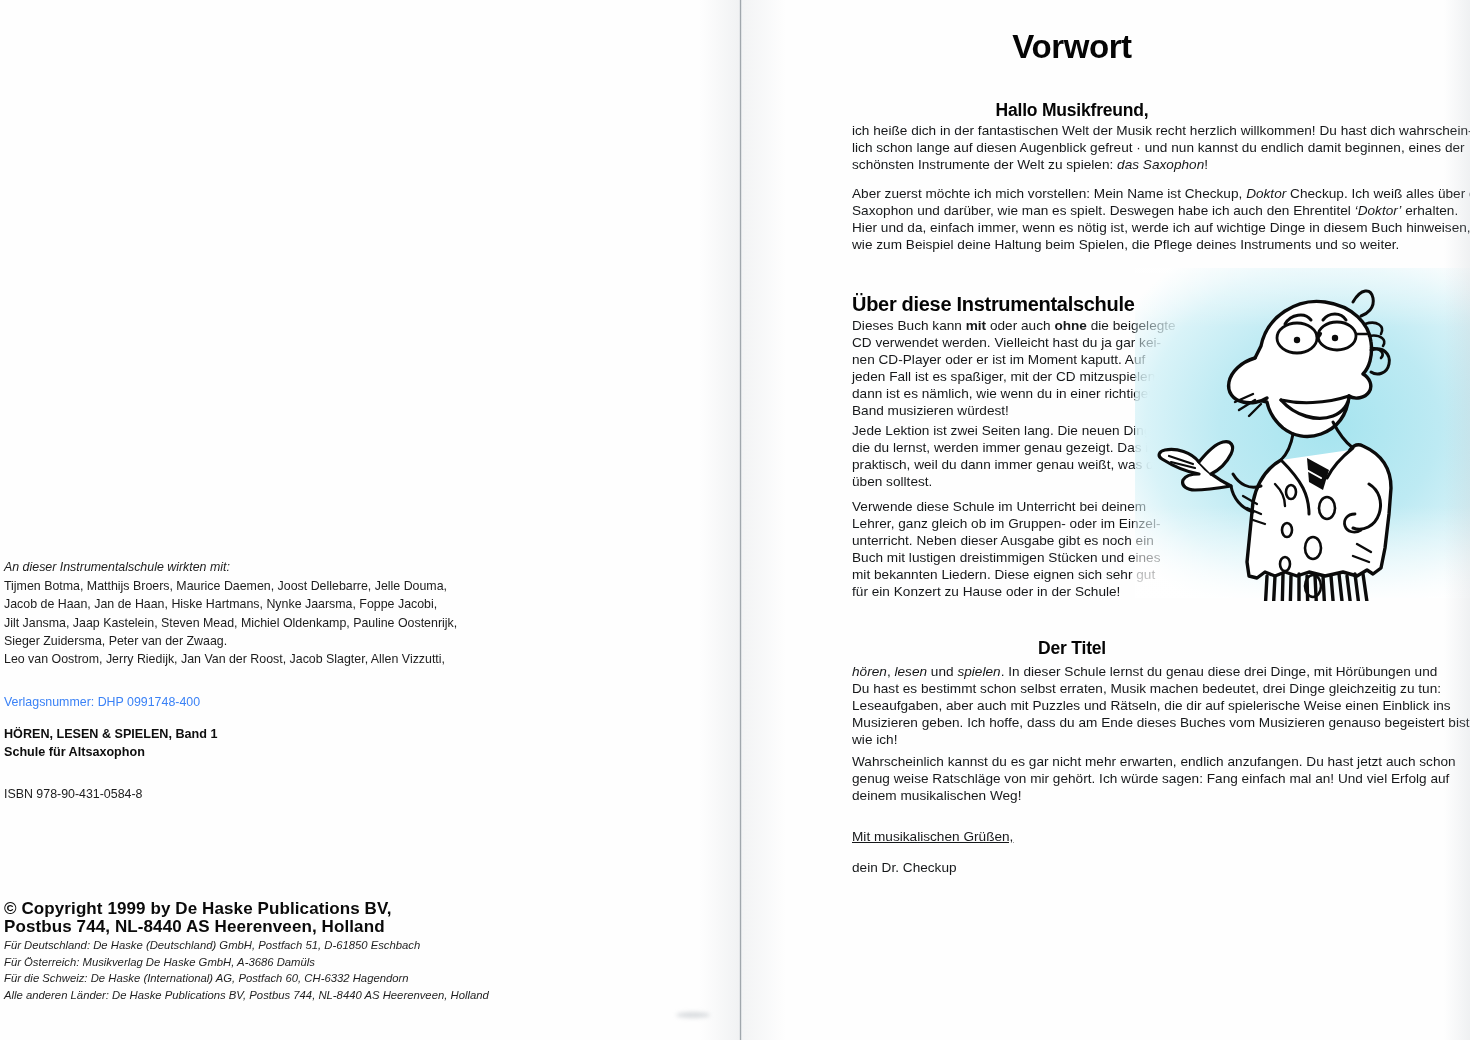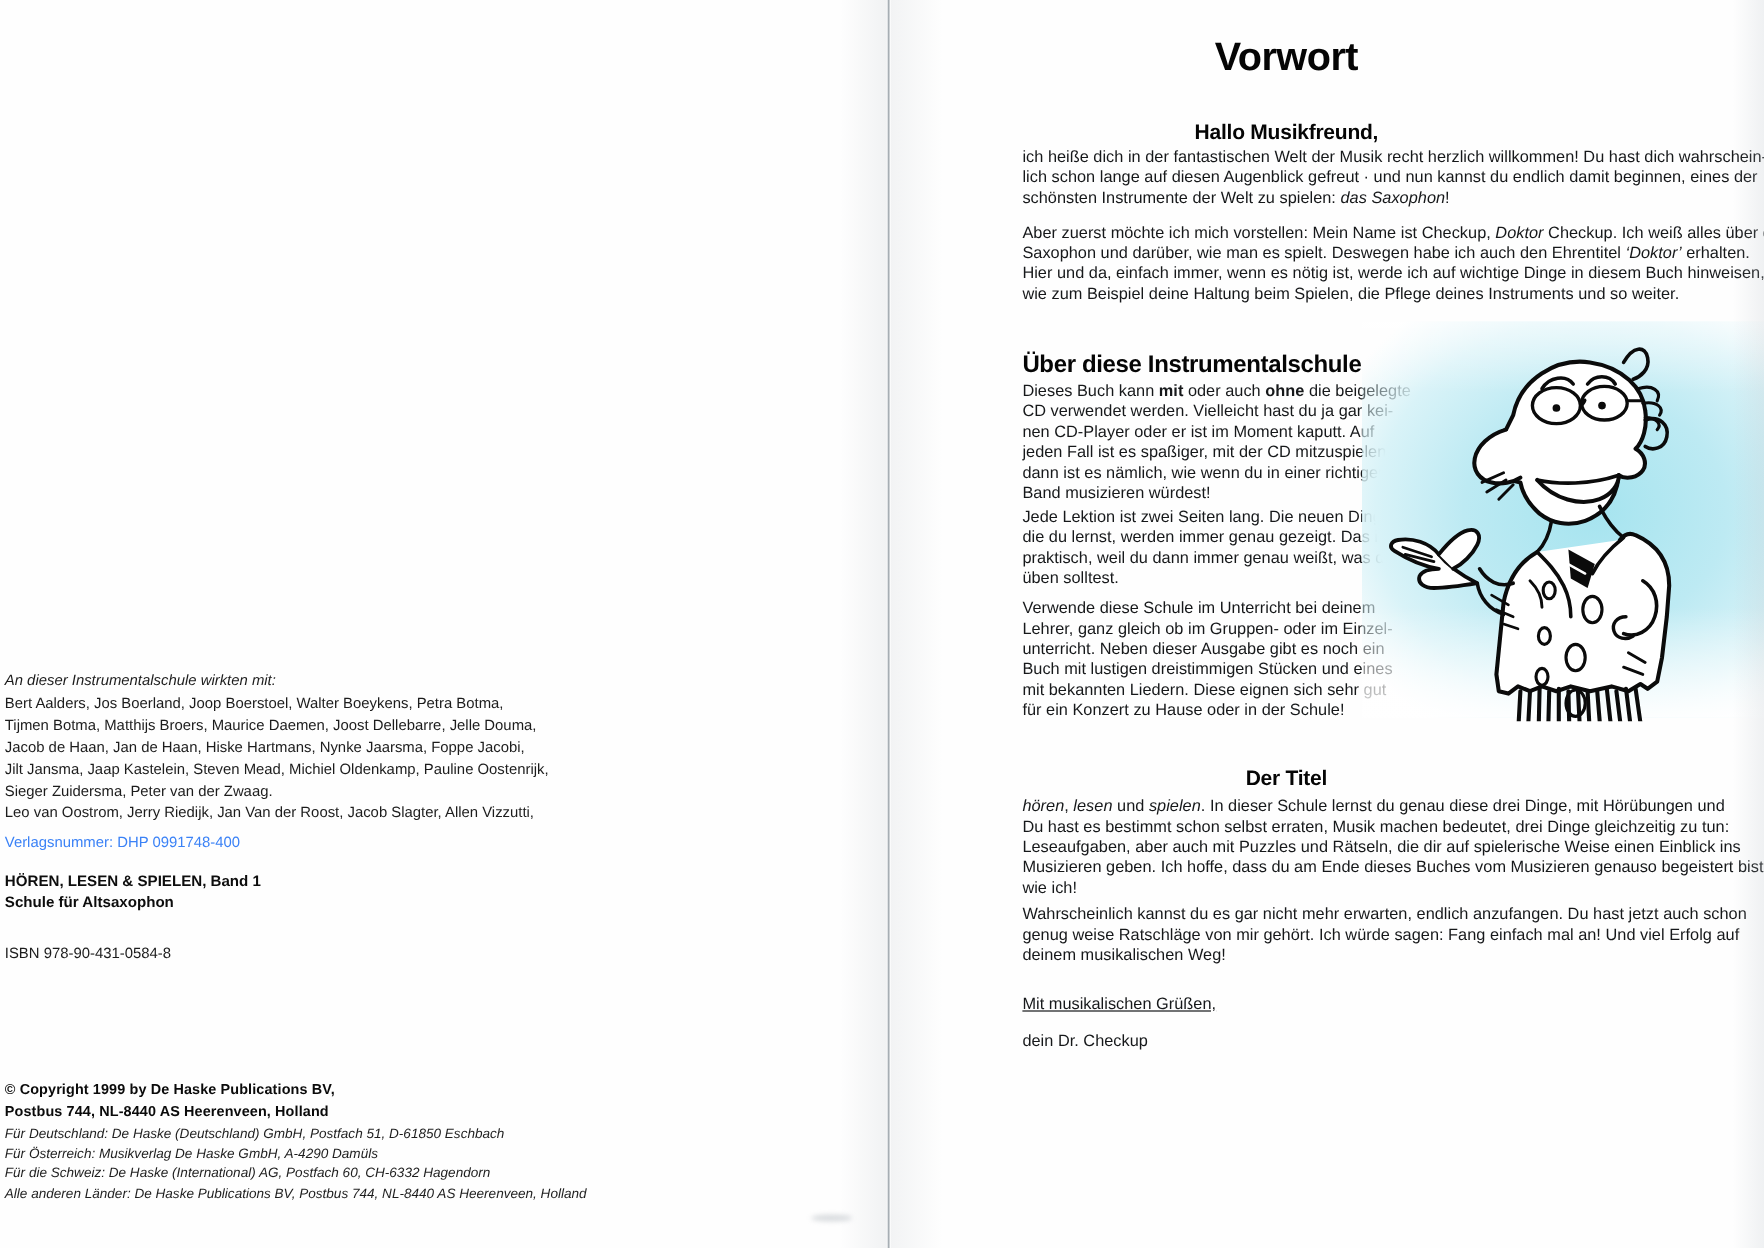--- a/index.html
+++ b/index.html
@@ -55,21 +55,21 @@
   }
   .isbn{
     position:absolute;left:4px;top:787px;
     font-size:12.4px;color:#1c1c1c;
   }
 
   .copyright{
     position:absolute;left:4px;top:900px;width:470px;
   }
   .copyright .cw-bold{
-    font-size:12px;line-height:17.5px;font-weight:bold;color:#0a0a0a;
+    font-size:17px;line-height:17.5px;font-weight:bold;color:#0a0a0a;
     letter-spacing:.1px;
   }
   .copyright .cw-lines{
     margin-top:2px;font-size:11.3px;line-height:16.6px;font-style:italic;color:#1e1e1e;
   }
   .copyright .cw-lines div{white-space:nowrap;}
 
   
   .page-right{position:absolute;left:742px;top:0;width:612px;height:1040px;border-radius:21px;}
 
@@ -125,21 +125,20 @@
 </head>
 <body>
 
 <div class="spread">
 
   <div class="page-left">
 
     <div class="credits">
       <div class="intro">An dieser Instrumentalschule wirkten mit:</div>
       <div class="names">
-        <div>Bert Aalders, Jos Boerland, Joop Boerstoel, Walter Boeykens, Petra Botma,</div>
         <div>Tijmen Botma, Matthijs Broers, Maurice Daemen, Joost Dellebarre, Jelle Douma,</div>
         <div>Jacob de Haan, Jan de Haan, Hiske Hartmans, Nynke Jaarsma, Foppe Jacobi,</div>
         <div>Jilt Jansma, Jaap Kastelein, Steven Mead, Michiel Oldenkamp, Pauline Oostenrijk,</div>
         <div>Sieger Zuidersma, Peter van der Zwaag.</div>
         <div>Leo van Oostrom, Jerry Riedijk, Jan Van der Roost, Jacob Slagter, Allen Vizzutti,</div>
       </div>
     </div>
 
     <div class="pubnum">Verlagsnummer: DHP 0991748-400</div>
 
@@ -150,21 +149,21 @@
 
     <div class="isbn">ISBN 978-90-431-0584-8</div>
 
     <div class="copyright">
       <div class="cw-bold">
         <div>© Copyright 1999 by De Haske Publications BV,</div>
         <div>Postbus 744, NL-8440 AS  Heerenveen, Holland</div>
       </div>
       <div class="cw-lines">
         <div>Für Deutschland: De Haske (Deutschland) GmbH, Postfach 51, D-61850  Eschbach</div>
-        <div>Für Österreich: Musikverlag De Haske GmbH, A-4290  Damüls</div>
+        <div>Für Österreich: Musikverlag De Haske GmbH, A-3686  Damüls</div>
         <div>Für die Schweiz: De Haske (International) AG, Postfach 60, CH-6332  Hagendorn</div>
         <div>Alle anderen Länder: De Haske Publications BV, Postbus 744, NL-8440 AS  Heerenveen, Holland</div>
       </div>
     </div>
   </div>
 
   <div class="gutter-shadow-l"></div>
   <div class="gutter-shadow-r"></div>
   <div class="gutter"></div>
   <div class="smudge"></div>

